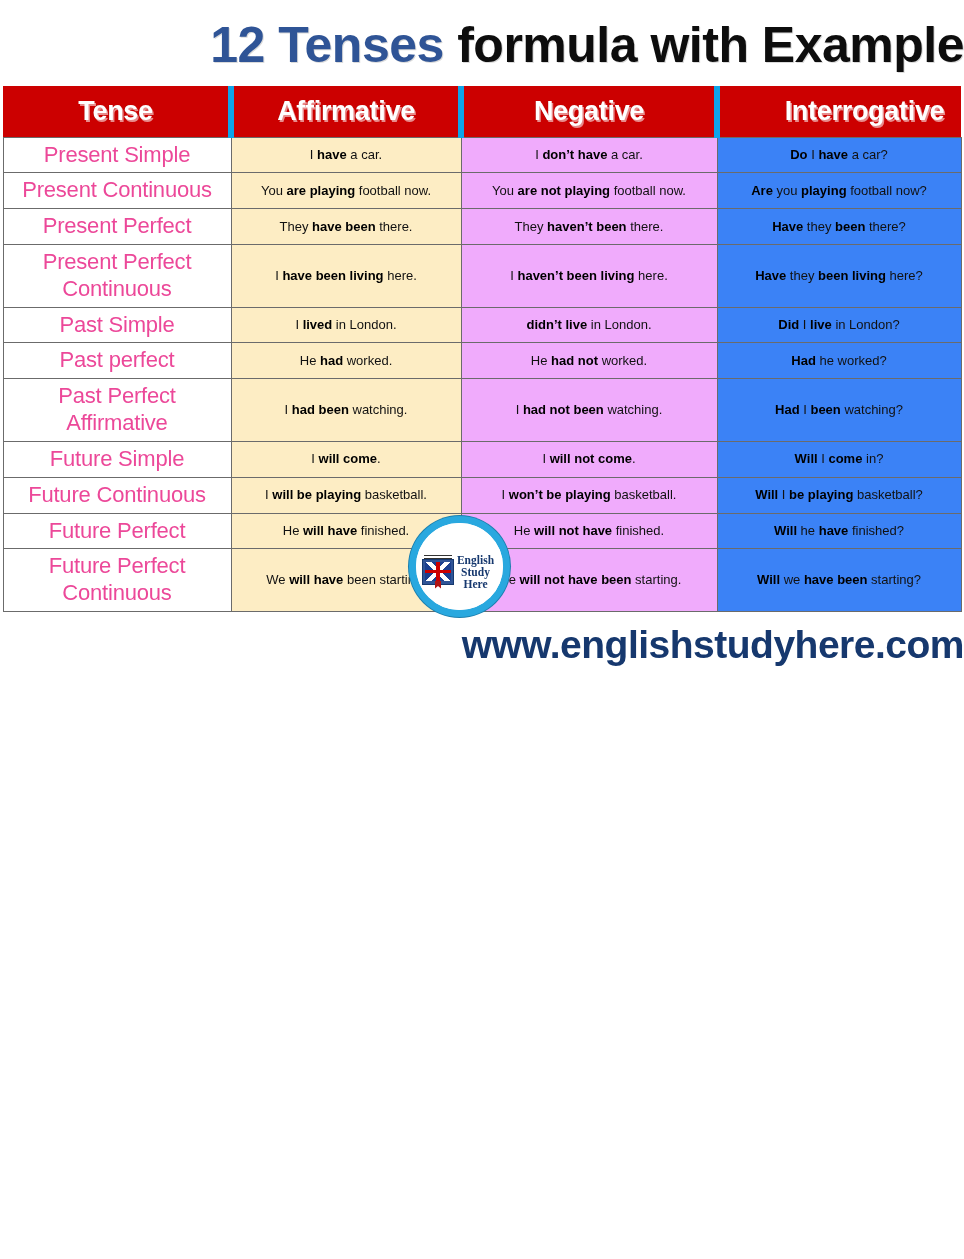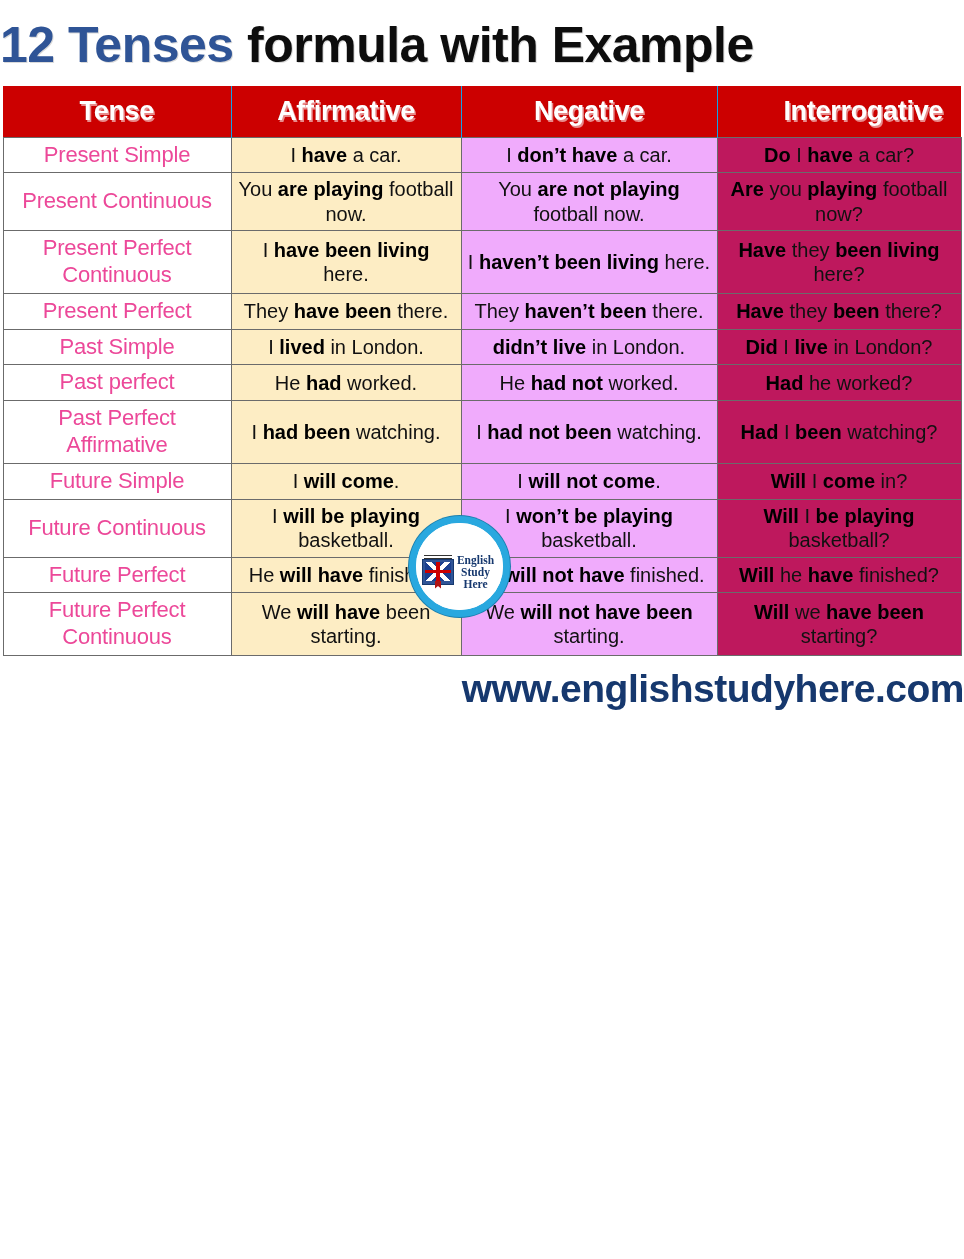--- a/index.html
+++ b/index.html
@@ -17,21 +17,21 @@
     width: 964px;
     height: 1259px;
     background: #ffffff;
   }
 
   
   .title-bar {
     height: 86px;
     display: flex;
     align-items: center;
-    justify-content: flex-start;
+    justify-content: flex-end;
     white-space: nowrap;
     padding-top: 4px;
   }
   .title-text {
     font-size: 50px;
     font-weight: bold;
     letter-spacing: -0.5px;
     line-height: 1;
     text-shadow: 1px 1px 0 rgba(150,150,150,0.35);
   }
@@ -53,47 +53,47 @@
 
   thead th {
     background: #CC0000;
     color: #ffffff;
     height: 51px;
     font-size: 27px;
     font-weight: bold;
     letter-spacing: -0.3px;
     text-align: center;
     vertical-align: middle;
-    border-right: 1px solid #0ea5e9;
+    border-right: 6px solid #0ea5e9;
     text-shadow: 1.5px 1.5px 0 rgba(255,255,255,0.55),
                  -0.5px -0.5px 0 rgba(120,0,0,0.4);
   }
   thead th:last-child { border-right: none; padding-left: 48px; }
 
   tbody td {
     border: 1px solid #6b6b6b;
     text-align: center;
     vertical-align: middle;
-    font-size: 20px;
+    font-size: 13px;
     line-height: 1.22;
     color: #111111;
     padding: 4px 6px;
   }
 
   td.tense-cell {
     background: #ffffff;
     color: #ec4899;
     font-weight: normal;
     font-size: 22px;
     letter-spacing: -0.2px;
     line-height: 1.22;
   }
   td.aff-cell { background: #FDEDC4; }
   td.neg-cell { background: #f0abfc; }
-  td.int-cell { background: #be185d; }
+  td.int-cell { background: #3b82f6; }
 
   b { font-weight: bold; color: #000000; }
 
   
   .logo-badge {
     position: absolute;
     left: 409px;
     top: 516px;
     width: 101px;
     height: 101px;
@@ -215,30 +215,30 @@
           <td class="neg-cell">I <b>don’t have</b> a car.</td>
           <td class="int-cell"><b>Do</b> I <b>have</b> a car?</td>
         </tr>
         <tr>
           <td class="tense-cell">Present Continuous</td>
           <td class="aff-cell">You <b>are playing</b> football now.</td>
           <td class="neg-cell">You <b>are not playing</b> football now.</td>
           <td class="int-cell"><b>Are</b> you <b>playing</b> football now?</td>
         </tr>
         <tr>
+          <td class="tense-cell">Present Perfect</td>
+          <td class="aff-cell">They <b>have been</b> there.</td>
+          <td class="neg-cell">They <b>haven’t been</b> there.</td>
+          <td class="int-cell"><b>Have</b> they <b>been</b> there?</td>
+        </tr>
+        <tr>
           <td class="tense-cell">Present Perfect Continuous</td>
           <td class="aff-cell">I <b>have been living</b> here.</td>
           <td class="neg-cell">I <b>haven’t been living</b> here.</td>
           <td class="int-cell"><b>Have</b> they <b>been living</b> here?</td>
-        </tr>
-        <tr>
-          <td class="tense-cell">Present Perfect</td>
-          <td class="aff-cell">They <b>have been</b> there.</td>
-          <td class="neg-cell">They <b>haven’t been</b> there.</td>
-          <td class="int-cell"><b>Have</b> they <b>been</b> there?</td>
         </tr>
         <tr>
           <td class="tense-cell">Past Simple</td>
           <td class="aff-cell">I <b>lived</b> in London.</td>
           <td class="neg-cell"><b>didn’t live</b> in London.</td>
           <td class="int-cell"><b>Did</b> I <b>live</b> in London?</td>
         </tr>
         <tr>
           <td class="tense-cell">Past perfect</td>
           <td class="aff-cell">He <b>had</b> worked.</td>

